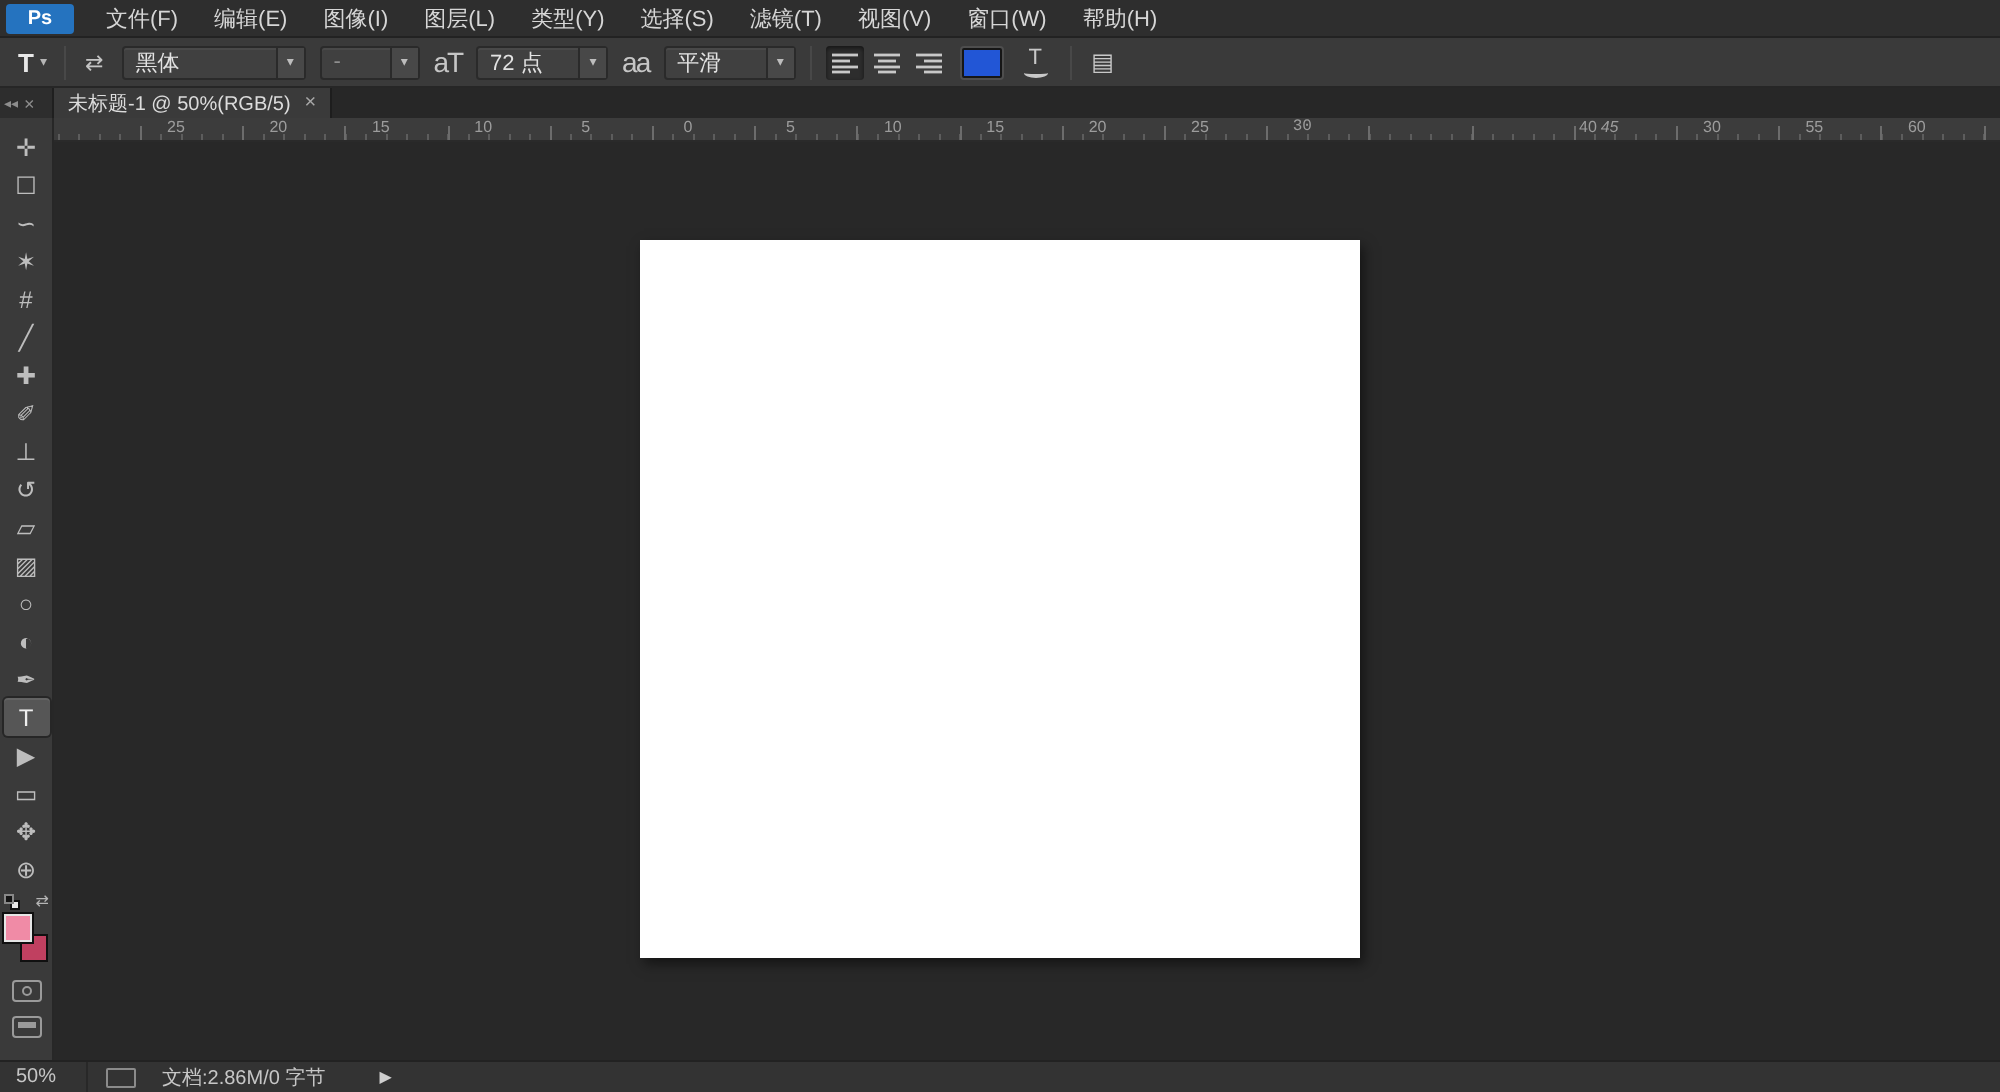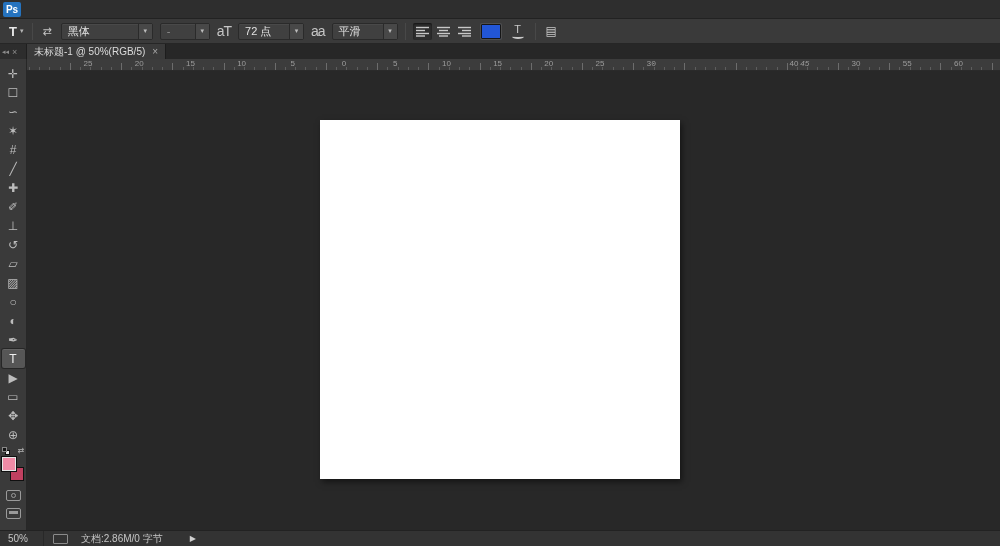--- a/index.html
+++ b/index.html
@@ -14,21 +14,21 @@
     user-select: none;
   }
 
   
   .menu-bar {
     position:absolute; top:0; left:0; width:100%; height:19px;
     background:#2e2e2e; border-bottom:1px solid #222;
     display:flex; align-items:center; font-size:11px; color:#d6d6d6;
   }
   .ps-logo {
-    width:18px; height:15px; margin:0 7px 0 3px;
+    width:34px; height:15px; margin:0 7px 0 3px;
     background:#2573bf; color:#fff; font-weight:bold; font-size:10px;
     display:flex; align-items:center; justify-content:center; border-radius:2px;
   }
   .menu-items { display:flex; height:100%; }
   .menu-item { padding:0 9px; display:flex; align-items:center; }
 
   
   .options-bar {
     position:absolute; top:19px; left:0; width:100%; height:25px;
     background:#3a3a3a; border-bottom:1px solid #262626;
@@ -143,20 +143,32 @@
   .zoom-field { padding:0 8px; min-width:44px; border-right:1px solid #282828; height:100%; display:flex; align-items:center; }
   .status-preview-icon { width:15px; height:10px; border:1px solid #8b8b8b; margin-left:9px; border-radius:1px; }
   .doc-info { margin-left:13px; white-space:nowrap; }
   .status-arrow { margin-left:27px; font-size:8px; color:#cfcfcf; }
 </style>
 </head>
 <body>
 
 <div class="menu-bar">
   <div class="ps-logo" style="background: rgb(37, 115, 191);">Ps</div>
+  <div class="menu-items">
+      <div class="menu-item">文件(F)</div>
+      <div class="menu-item">编辑(E)</div>
+      <div class="menu-item">图像(I)</div>
+      <div class="menu-item">图层(L)</div>
+      <div class="menu-item">类型(Y)</div>
+      <div class="menu-item">选择(S)</div>
+      <div class="menu-item">滤镜(T)</div>
+      <div class="menu-item">视图(V)</div>
+      <div class="menu-item">窗口(W)</div>
+      <div class="menu-item">帮助(H)</div>
+    </div>
 </div>
 
 <div class="options-bar">
   <div class="tool-preset">
     <span class="t-glyph">T</span>
     <span class="caret">▾</span>
   </div>
   <span class="opt-sep"></span>
   <span class="orient-icon">⇄</span>
 

